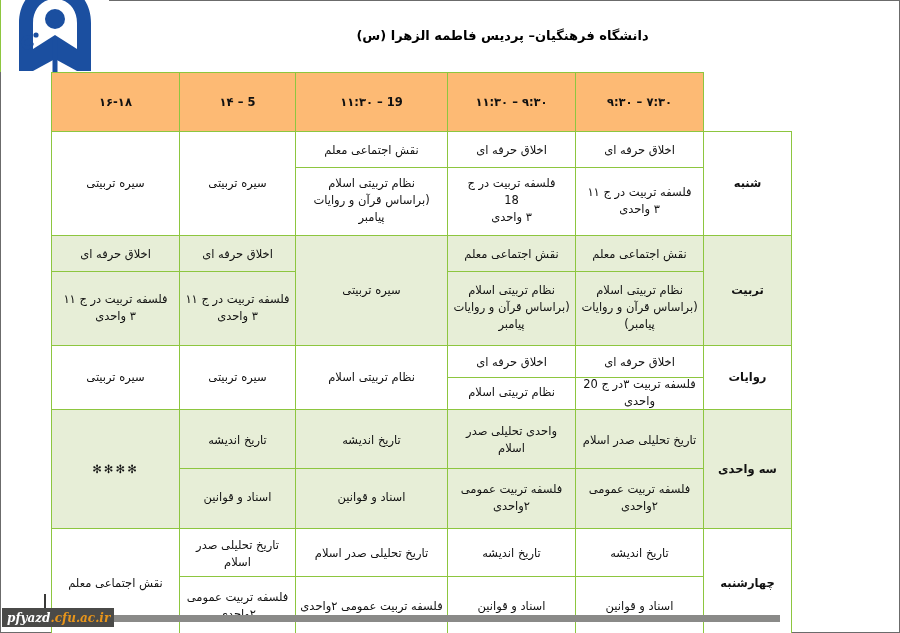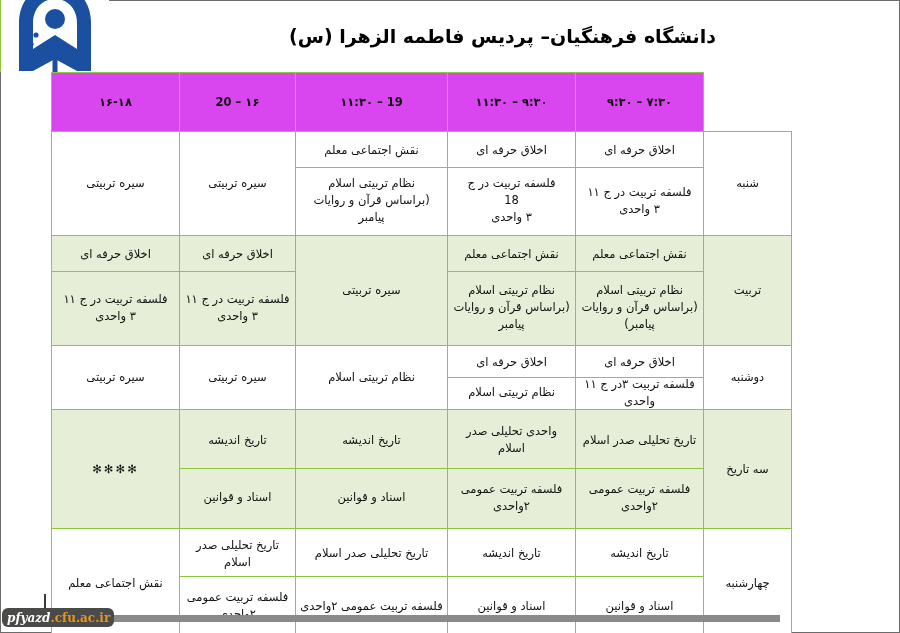--- a/index.html
+++ b/index.html
@@ -53,21 +53,21 @@
     padding-left: 6px;
   }
   .title-line {
     font-family: "DejaVu Sans", sans-serif;
     font-weight: bold;
     color: #000000;
     text-align: center;
     white-space: nowrap;
     direction: rtl;
   }
-  #title-main { font-size: 19px; line-height: 1.5; letter-spacing: -0.2px; }
+  #title-main { font-size: 13px; line-height: 1.5; letter-spacing: -0.2px; }
   #title-sub  { font-size: 18px; line-height: 1.6; margin-top: 1px; }
 
   
   #logo-cell {
     width: 108px;
     flex: 0 0 108px;
     position: relative;
     border-left: 1.5px solid #8dc63f;
     background: #ffffff;
     display: flex;
@@ -111,34 +111,34 @@
   
   col.c-day  { width: 88px; }
   col.c-t1   { width: 128px; }
   col.c-t2   { width: 128px; }
   col.c-t3   { width: 152px; }
   col.c-t4   { width: 116px; }
   col.c-t5   { width: 128px; }
 
   thead th {
     height: 54px;
-    background: #d946ef;
+    background: #fdba74;
     font-size: 13.5px;
     font-weight: bold;
     letter-spacing: 0.3px;
   }
   thead th.day-head {
     background: #ffffff;
     border-top: none;
     border-right: none;
   }
 
   td.day-name {
     font-size: 15.5px;
-    font-weight: normal;
+    font-weight: bold;
     letter-spacing: -0.2px;
   }
 
   
   tbody tr.band-white > td { background: #ffffff; }
   tbody tr.band-green > td { background: #e7eed7; }
 
   
   .split {
     padding: 0 !important;
@@ -183,31 +183,31 @@
   #watermark {
     position: absolute;
     left: 2px;
     bottom: 6px;
     height: 19px;
     background: #4a4a48;
     display: flex;
     align-items: center;
     padding: 0 4px 0 5px;
     direction: ltr;
-    border-radius: 6px;
   }
   #watermark .wm-a {
     font-family: "DejaVu Serif", serif;
     font-style: italic;
     font-weight: bold;
     font-size: 12px;
     color: #ffffff;
   }
   #watermark .wm-b {
     font-family: "DejaVu Serif", serif;
+    font-style: italic;
     font-weight: bold;
     font-size: 12px;
     color: #e8951b;
   }
   #wm-bar {
     position: absolute;
     left: 110px;
     bottom: 11px;
     width: 670px;
     height: 7px;
@@ -269,21 +269,21 @@
           <col class="c-t4">
           <col class="c-t5">
       </colgroup>
 
       <thead>
         <tr>
           <th class="day-head"></th>
           <th>۷:۳۰  – ۹:۳۰</th>
           <th>۹:۳۰  –  ۱۱:۳۰</th>
           <th>19 – ۱۱:۳۰</th>
-          <th>۱۶ – 20</th>
+          <th>5 – ۱۴</th>
           <th>۱۶-۱۸</th>
         </tr>
       </thead>
 
       <tbody>
 
         <tr class="r1 band-white">
           <td class="day-name">شنبه</td>
 
           <td class="split h-top-1">
@@ -334,39 +334,39 @@
           </td>
 
           <td class="split h-top-2">
             <div class="sub top">اخلاق حرفه ای</div>
             <div class="sub bottom cell-multi">فلسفه تربیت در ج ۱۱
 ۳ واحدی</div>
           </td>
         </tr>
 
         <tr class="r3 band-white">
-          <td class="day-name">دوشنبه</td>
+          <td class="day-name">روایات</td>
 
           <td class="split h-top-3">
             <div class="sub top">اخلاق حرفه ای</div>
-            <div class="sub bottom cell-multi">فلسفه تربیت ۳در ج ۱۱ واحدی</div>
+            <div class="sub bottom cell-multi">فلسفه تربیت ۳در ج 20 واحدی</div>
           </td>
 
           <td class="split h-top-3">
             <div class="sub top">اخلاق حرفه ای</div>
             <div class="sub bottom cell-multi">نظام تربیتی اسلام</div>
           </td>
 
           <td>نظام تربیتی اسلام</td>
           <td>سیره تربیتی</td>
           <td>سیره تربیتی</td>
         </tr>
 
         <tr class="r4 band-green">
-          <td class="day-name">سه تاریخ</td>
+          <td class="day-name">سه واحدی</td>
 
           <td class="split h-top-4">
             <div class="sub top cell-multi">تاریخ تحلیلی صدر اسلام</div>
             <div class="sub bottom cell-multi">فلسفه تربیت عمومی ۲واحدی</div>
           </td>
 
           <td class="split h-top-4">
             <div class="sub top cell-multi">واحدی تحلیلی صدر
 اسلام</div>
             <div class="sub bottom cell-multi">فلسفه تربیت عمومی

